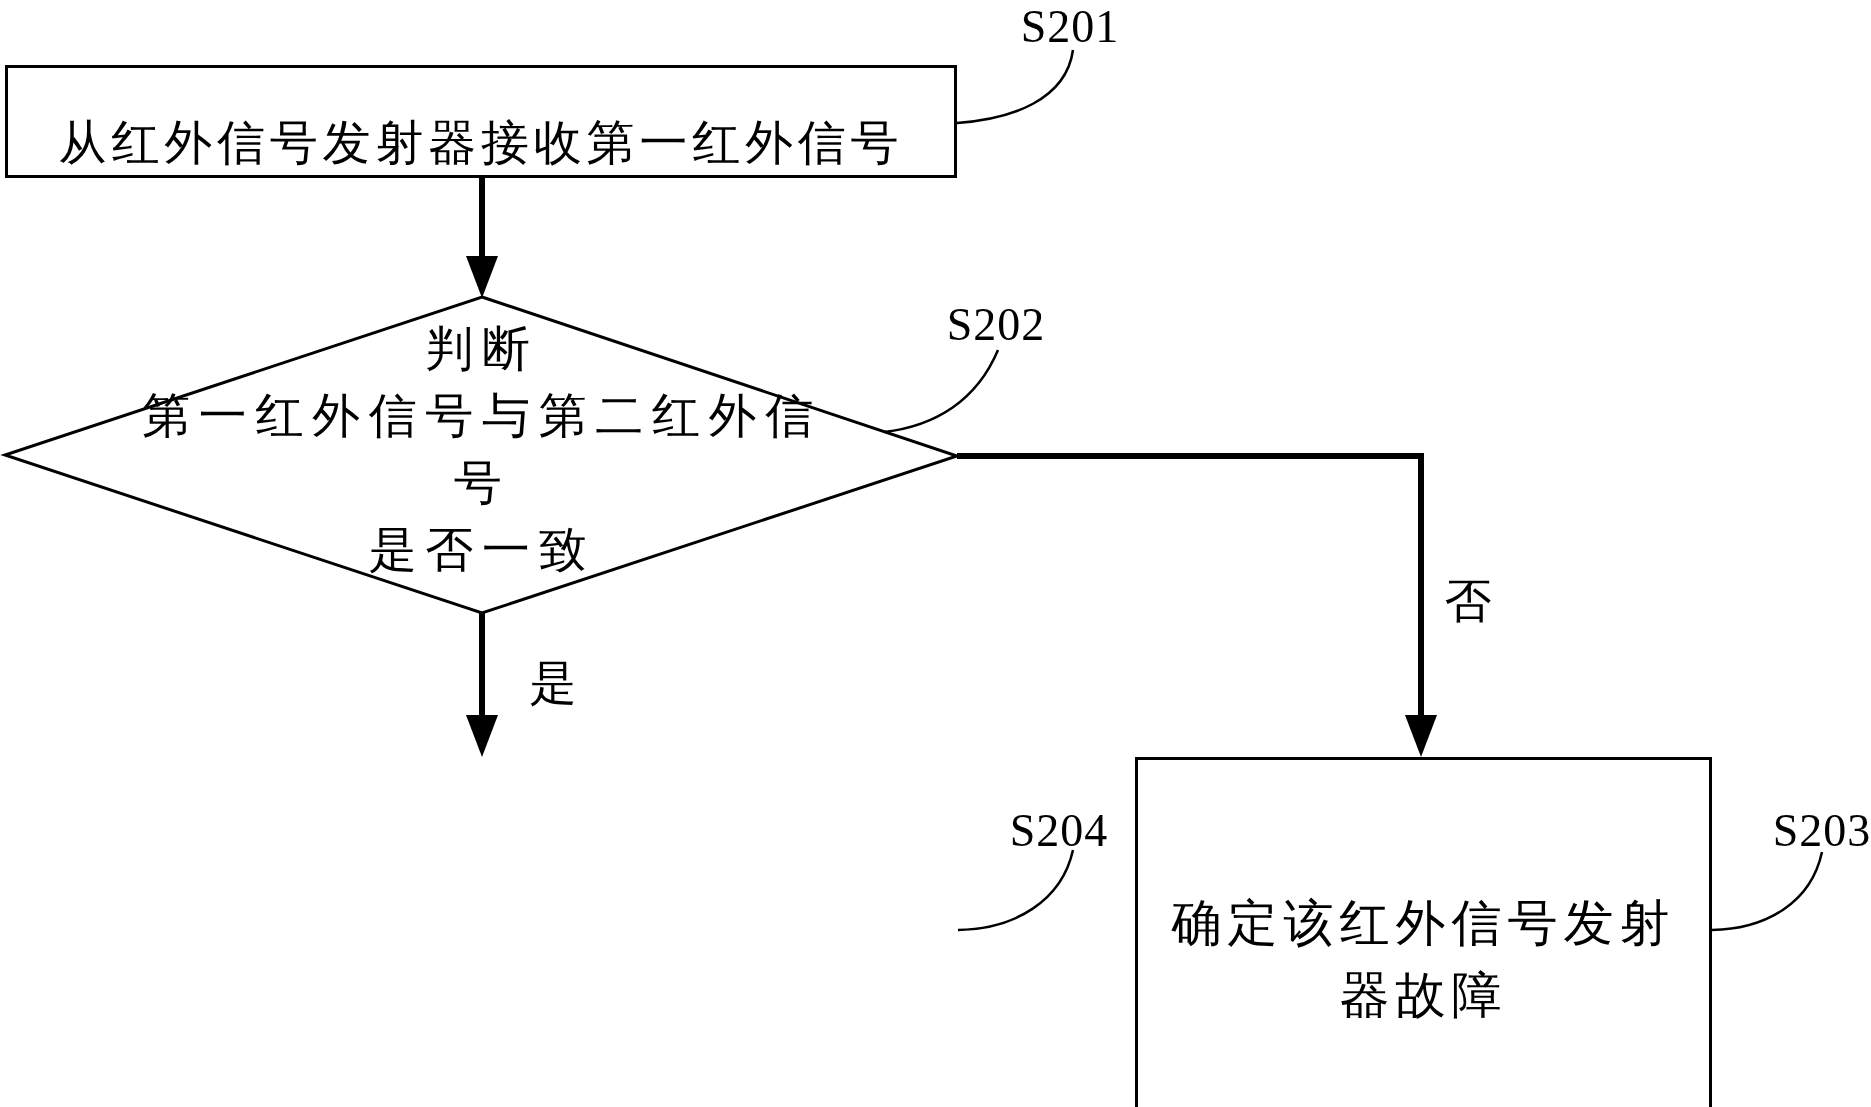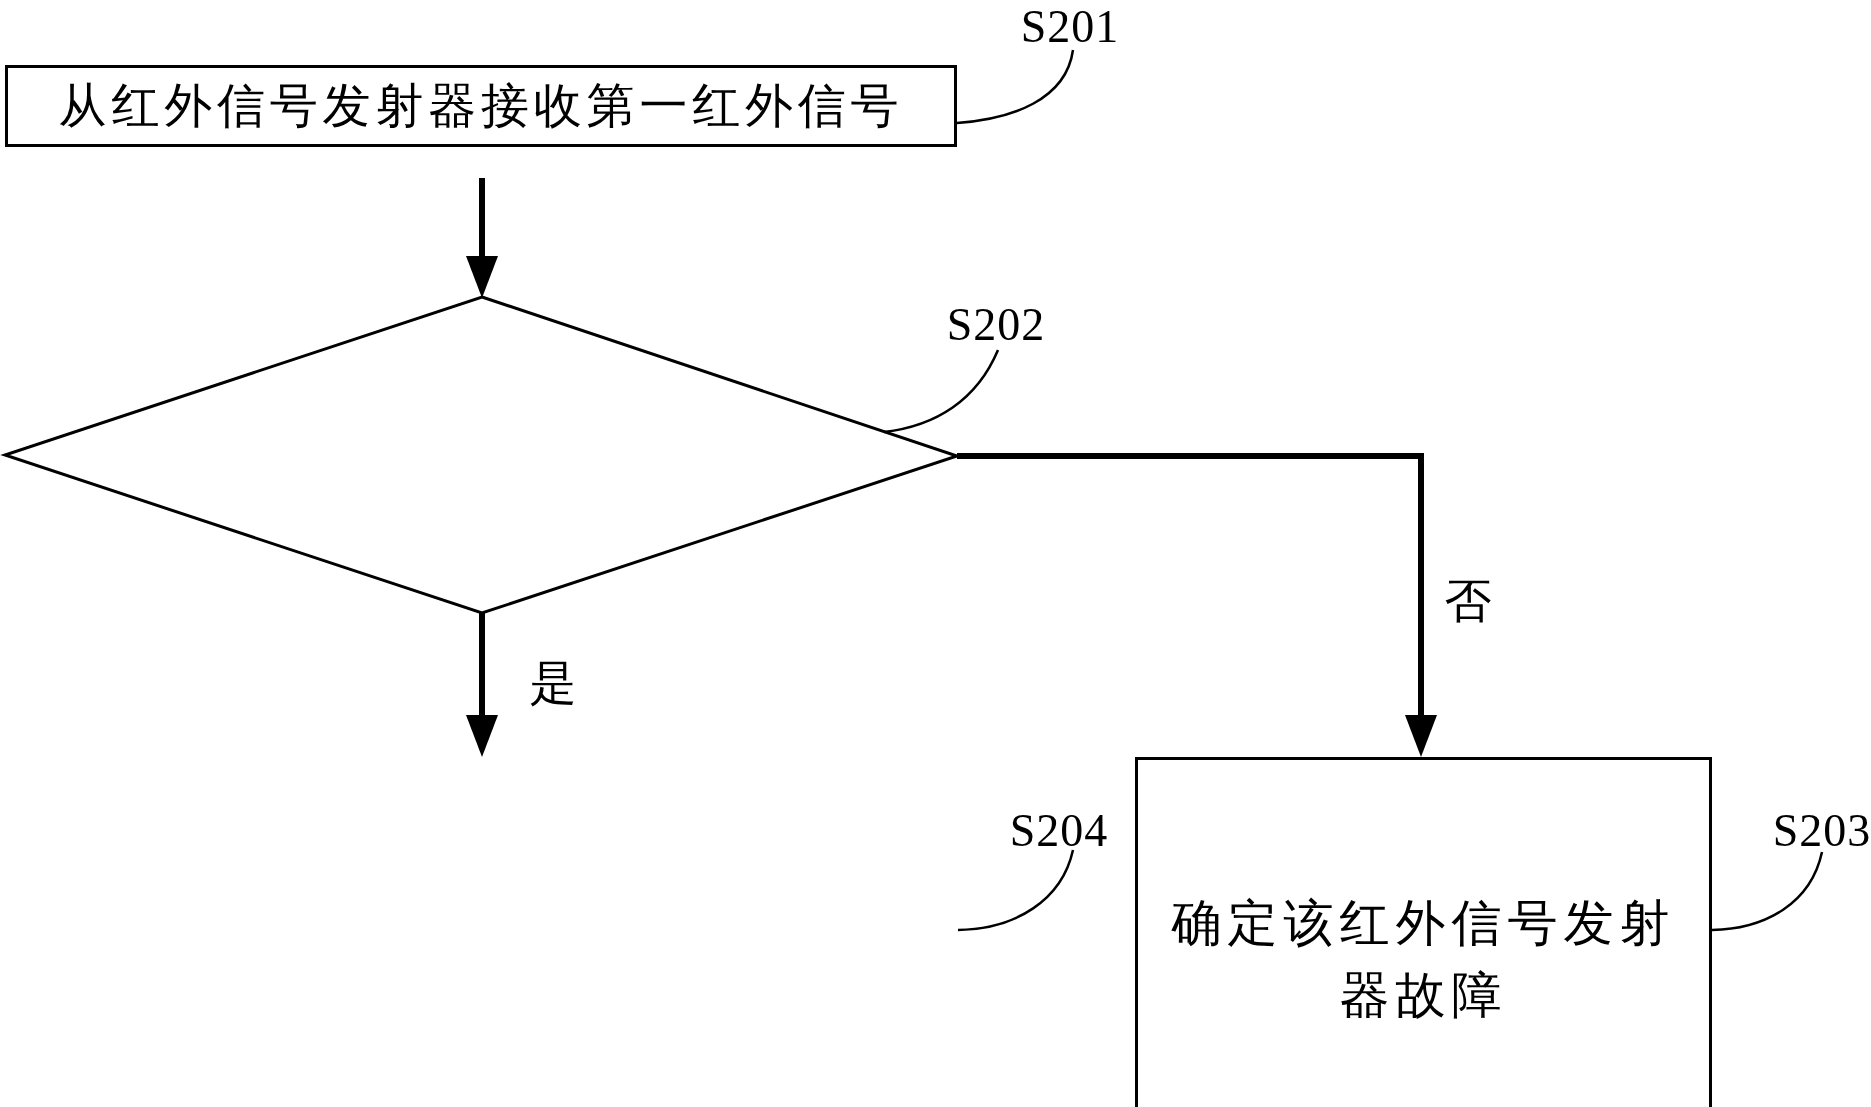--- a/index.html
+++ b/index.html
@@ -28,23 +28,24 @@
     box-sizing: border-box;
     border: 3px solid #000000;
     background: transparent;
     display: flex;
     align-items: center;
     justify-content: center;
     text-align: center;
   }
   .box-start {
     left: 5px; top: 65px;
-    width: 952px; height: 82px;
+    width: 952px; height: 113px;
     font-size: 48px;
     letter-spacing: 0.10em;
+    align-items: flex-end;
   }
   .box-no-fault {
     left: 5px; top: 757px;
     width: 953px; height: 343px;
     font-size: 50px;
     letter-spacing: 0.12em;
   }
   .box-fault {
     left: 1135px; top: 757px;
     width: 577px; height: 404px;
@@ -110,20 +111,23 @@
     <path d="M957,123 C1012,119 1066,100 1073,50" fill="none" stroke="#000000" stroke-width="2.5"></path>
     <path d="M998,350 C977,400 936,426 884,432" fill="none" stroke="#000000" stroke-width="2.5"></path>
     <path d="M1073,850 C1062,900 1016,929 958,930" fill="none" stroke="#000000" stroke-width="2.5"></path>
     <path d="M1822,852 C1811,903 1766,929 1712,930" fill="none" stroke="#000000" stroke-width="2.5"></path>
   </svg>
 
   <div class="box box-start">
     <span>从红外信号发射器接收第一红外信号</span>
   </div>
 
+  <div class="decision-text multiline">判断
+第一红外信号与第二红外信号
+是否一致</div>
 
 
   <div class="box box-fault">
     <span class="multiline">确定该红外信号发射
 器故障</span>
   </div>
 
   <div class="step-label" style="left:1070px; top:0px;">S201</div>
   <div class="step-label" style="left:996px; top:298px;">S202</div>
   <div class="step-label" style="left:1059px; top:804px;">S204</div>

